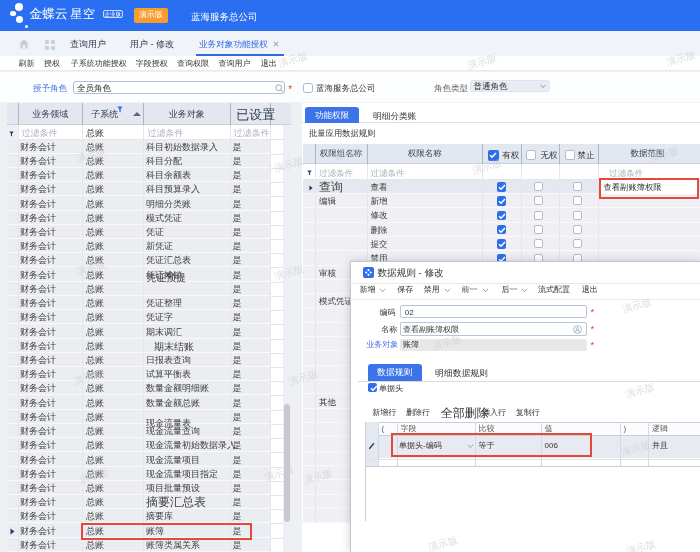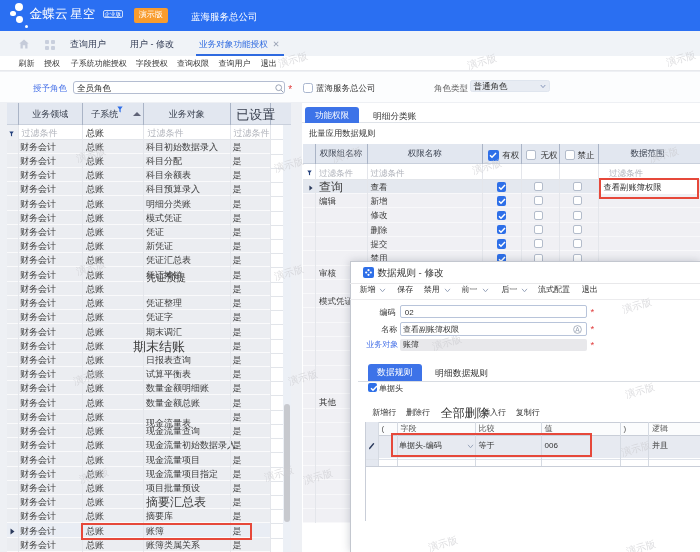--- a/index.html
+++ b/index.html
@@ -172,21 +172,21 @@
 <div class="a" style="left:6.5px;top:324.36px;width:263px;height:14.22px;background:#ebedf1;border-bottom:1px solid #fafafb;z-index:2"></div>
 <div class="hline" style="left:269.5px;top:338.58px;width:21.2px;background:#e2e5ea;z-index:2"></div>
 <div class="a" style="left:20px;top:326.56px;font-size:9px;color:#3c3c3c;line-height:11px;white-space:nowrap;z-index:3">财务会计</div>
 <div class="a" style="left:86px;top:326.56px;font-size:9px;color:#3c3c3c;line-height:11px;white-space:nowrap;z-index:3">总账</div>
 <div class="a" style="left:146px;top:326.56px;font-size:9px;color:#3c3c3c;line-height:11px;white-space:nowrap;z-index:3">期末调汇</div>
 <div class="a" style="left:232.5px;top:326.56px;font-size:9px;color:#3c3c3c;line-height:11px;white-space:nowrap;z-index:3">是</div>
 <div class="a" style="left:6.5px;top:338.58000000000004px;width:263px;height:14.22px;background:#ebedf1;border-bottom:1px solid #fafafb;z-index:2"></div>
 <div class="hline" style="left:269.5px;top:352.80px;width:21.2px;background:#e2e5ea;z-index:2"></div>
 <div class="a" style="left:20px;top:340.78000000000003px;font-size:9px;color:#3c3c3c;line-height:11px;white-space:nowrap;z-index:3">财务会计</div>
 <div class="a" style="left:86px;top:340.78000000000003px;font-size:9px;color:#3c3c3c;line-height:11px;white-space:nowrap;z-index:3">总账</div>
-<div class="a" style="left:133px;top:340.78000000000003px;font-size:13px;color:#3c3c3c;line-height:11px;white-space:nowrap;z-index:3">期末结账</div>
+<div class="a" style="left:154px;top:340.78000000000003px;font-size:10px;color:#3c3c3c;line-height:11px;white-space:nowrap;z-index:3">期末结账</div>
 <div class="a" style="left:232.5px;top:340.78000000000003px;font-size:9px;color:#3c3c3c;line-height:11px;white-space:nowrap;z-index:3">是</div>
 <div class="a" style="left:6.5px;top:352.8px;width:263px;height:14.22px;background:#ebedf1;border-bottom:1px solid #fafafb;z-index:2"></div>
 <div class="hline" style="left:269.5px;top:367.02px;width:21.2px;background:#e2e5ea;z-index:2"></div>
 <div class="a" style="left:20px;top:355.0px;font-size:9px;color:#3c3c3c;line-height:11px;white-space:nowrap;z-index:3">财务会计</div>
 <div class="a" style="left:86px;top:355.0px;font-size:9px;color:#3c3c3c;line-height:11px;white-space:nowrap;z-index:3">总账</div>
 <div class="a" style="left:146px;top:355.0px;font-size:9px;color:#3c3c3c;line-height:11px;white-space:nowrap;z-index:3">日报表查询</div>
 <div class="a" style="left:232.5px;top:355.0px;font-size:9px;color:#3c3c3c;line-height:11px;white-space:nowrap;z-index:3">是</div>
 <div class="a" style="left:6.5px;top:367.02px;width:263px;height:14.22px;background:#ebedf1;border-bottom:1px solid #fafafb;z-index:2"></div>
 <div class="hline" style="left:269.5px;top:381.24px;width:21.2px;background:#e2e5ea;z-index:2"></div>
 <div class="a" style="left:20px;top:369.21999999999997px;font-size:9px;color:#3c3c3c;line-height:11px;white-space:nowrap;z-index:3">财务会计</div>

